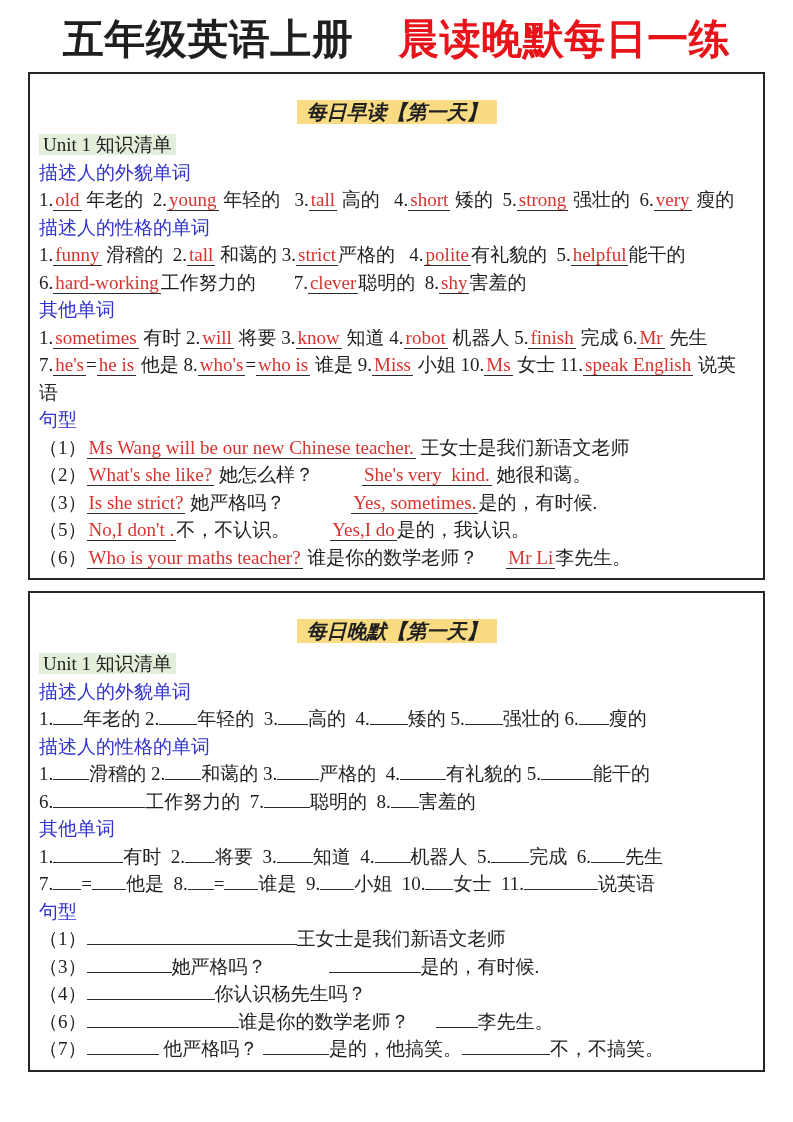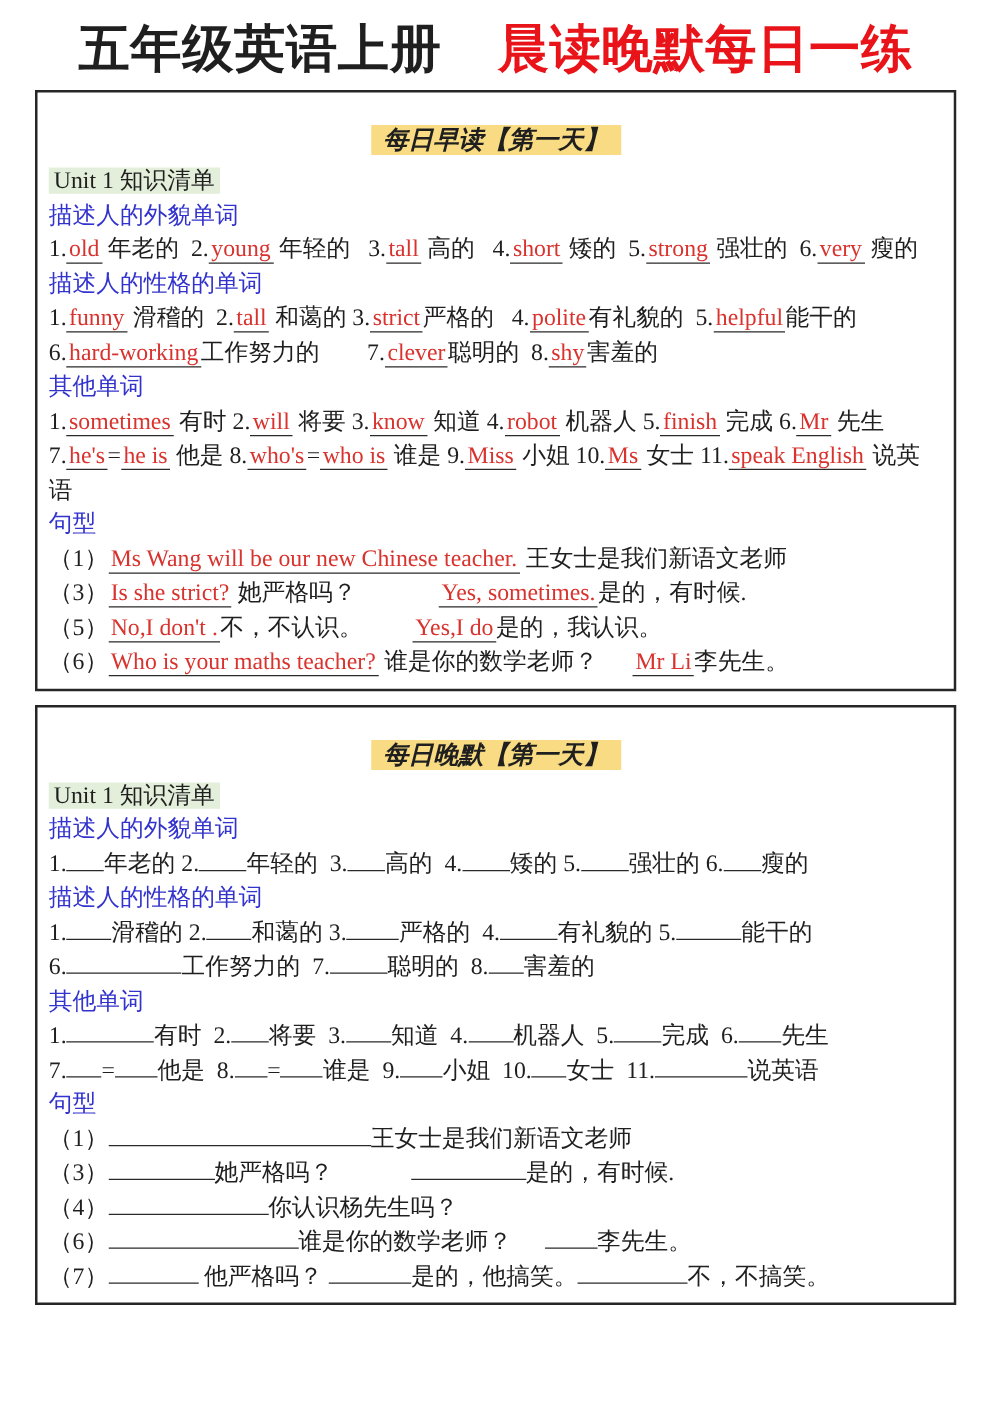--- a/index.html
+++ b/index.html
@@ -65,20 +65,21 @@
         <div class="row row-heading">描述人的外貌单词</div>
         <div class="row row-line"><span>1.</span><span class="en">old</span><span> 年老的  2.</span><span class="en">young</span><span> 年轻的   3.</span><span class="en">tall</span><span> 高的   4.</span><span class="en">short</span><span> 矮的  5.</span><span class="en">strong</span><span> 强壮的  6.</span><span class="en">very</span><span> 瘦的</span></div>
         <div class="row row-heading">描述人的性格的单词</div>
         <div class="row row-line"><span>1.</span><span class="en">funny</span><span> 滑稽的  2.</span><span class="en">tall</span><span> 和蔼的 3.</span><span class="en">strict</span><span>严格的   4.</span><span class="en">polite</span><span>有礼貌的  5.</span><span class="en">helpful</span><span>能干的</span></div>
         <div class="row row-line"><span>6.</span><span class="en">hard-working</span><span>工作努力的</span><span class="gap" style="width: 38px;"></span><span>7.</span><span class="en">clever</span><span>聪明的  8.</span><span class="en">shy</span><span>害羞的</span></div>
         <div class="row row-heading">其他单词</div>
         <div class="row row-line"><span>1.</span><span class="en">sometimes</span><span> 有时 2.</span><span class="en">will</span><span> 将要 3.</span><span class="en">know</span><span> 知道 4.</span><span class="en">robot</span><span> 机器人 5.</span><span class="en">finish</span><span> 完成 6.</span><span class="en">Mr</span><span> 先生</span></div>
         <div class="row row-line"><span>7.</span><span class="en">he's</span><span>=</span><span class="en">he is</span><span> 他是 8.</span><span class="en">who's</span><span>=</span><span class="en">who is</span><span> 谁是 9.</span><span class="en">Miss</span><span> 小姐 10.</span><span class="en">Ms</span><span> 女士 11.</span><span class="en">speak English</span><span> 说英语</span></div>
         <div class="row row-heading">句型</div>
         <div class="row row-line"><span>（1）</span><span class="en">Ms Wang will be our new Chinese teacher.</span><span> 王女士是我们新语文老师</span></div>
+        <div class="row row-line"><span>（2）</span><span class="en">What's she like?</span><span> 她怎么样？</span><span class="gap" style="width: 48px;"></span><span class="en">She's very  kind.</span><span> 她很和蔼。</span></div>
         <div class="row row-line"><span>（3）</span><span class="en">Is she strict?</span><span> 她严格吗？</span><span class="gap" style="width: 66px;"></span><span class="en">Yes, sometimes.</span><span>是的，有时候.</span></div>
         <div class="row row-line"><span>（5）</span><span class="en">No,I don't .</span><span>不，不认识。</span><span class="gap" style="width: 40px;"></span><span class="en">Yes,I do</span><span>是的，我认识。</span></div>
         <div class="row row-line"><span>（6）</span><span class="en">Who is your maths teacher?</span><span> 谁是你的数学老师？</span><span class="gap" style="width: 28px;"></span><span class="en">Mr Li</span><span>李先生。</span></div>
       </div>
   </section>
 
   <section class="box">
     <div class="box-header">
       <span class="hl-yellow">每日晚默【第一天】</span>
     </div>

